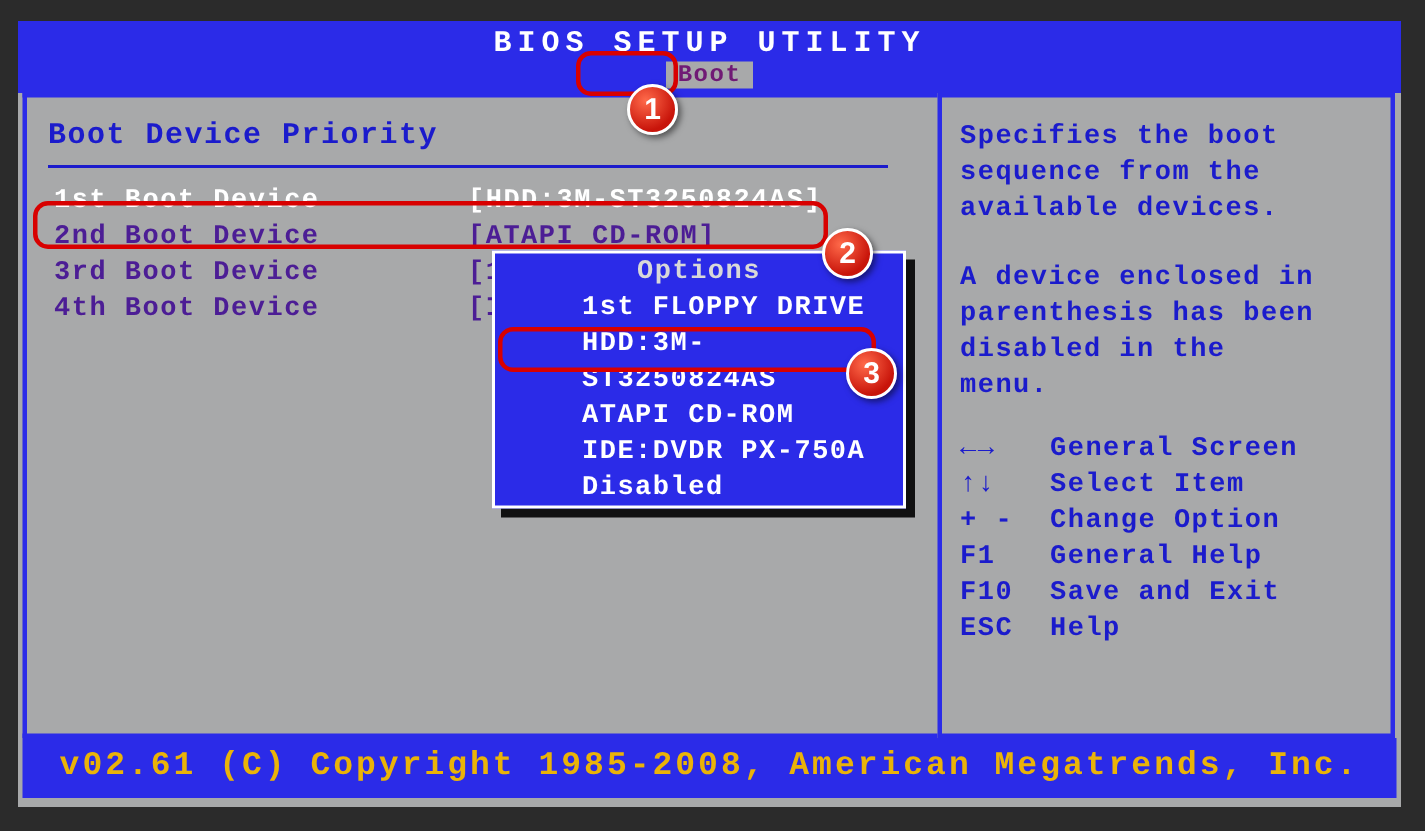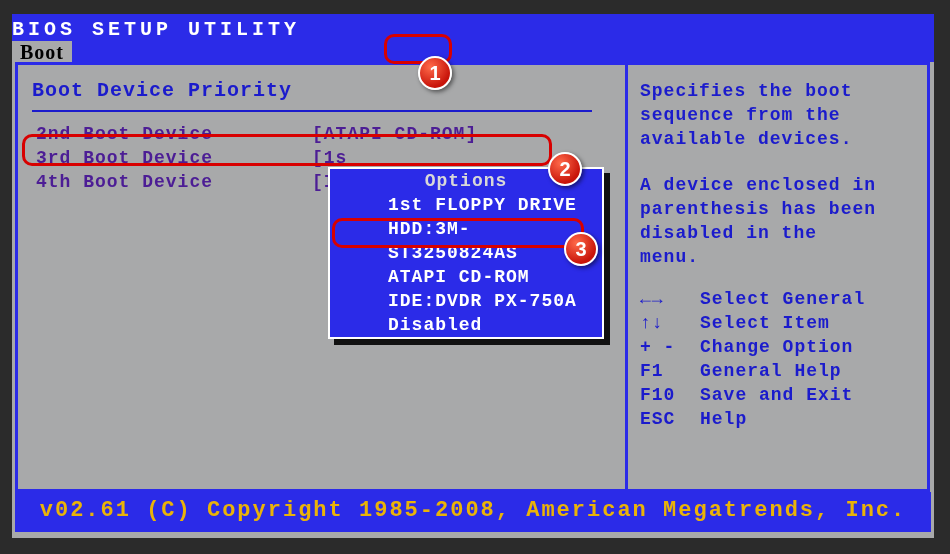--- a/index.html
+++ b/index.html
@@ -16,30 +16,30 @@
   .screen {
     position: absolute;
     left: 12px; top: 14px;
     width: 922px; height: 524px;
     background: #a8a9aa;
   }
   .header {
     height: 48px;
     background: #2b2be8;
     color: #fff;
+    text-align: center;
   }
   .header .title { font-size: 20px; padding-top:4px; letter-spacing:4px;}
   .header .tab {
     display: inline-block;
     background: #a8a9aa;
-    color: #000000;
-    font-size: 20px;
+    color: #701a75;
+    font-size: 16px;
     padding: 0 8px;
     margin-top: 0px;
-    font-family: Liberation Serif, serif;
   }
   .content {
     display: flex;
     height: 430px;
   }
   .left {
     flex: 0 0 610px;
     border: 3px solid #2b2be8;
     border-right: none;
     margin-left: 3px;
@@ -140,20 +140,24 @@
   <div class="header">
     <div class="title">BIOS SETUP UTILITY</div>
     <span class="tab">Boot</span>
   </div>
 
   <div class="content">
     <div class="left">
       <div class="section-title">Boot Device Priority</div>
       <div class="divider"></div>
 
+      <div class="boot-row selected">
+        <div class="boot-label">1st Boot Device</div>
+        <div class="boot-val">[HDD:3M-ST3250824AS]</div>
+      </div>
       <div class="boot-row">
         <div class="boot-label">2nd Boot Device</div>
         <div class="boot-val">[ATAPI CD-ROM]</div>
       </div>
       <div class="boot-row">
         <div class="boot-label">3rd Boot Device</div>
         <div class="boot-val">[1s</div>
       </div>
       <div class="boot-row">
         <div class="boot-label">4th Boot Device</div>
@@ -175,21 +179,21 @@
       <div>sequence from the</div>
       <div>available devices.</div>
       <div style="height:22px"></div>
       <div>A device enclosed in</div>
       <div>parenthesis has been</div>
       <div>disabled in the</div>
       <div>menu.</div>
       <div style="height:18px"></div>
       <div class="key-row">
           <div class="key">←→</div>
-          <div>Select General</div>
+          <div>General Screen</div>
         </div>
       <div class="key-row">
           <div class="key">↑↓</div>
           <div>Select Item</div>
         </div>
       <div class="key-row">
           <div class="key">+ -</div>
           <div>Change Option</div>
         </div>
       <div class="key-row">

